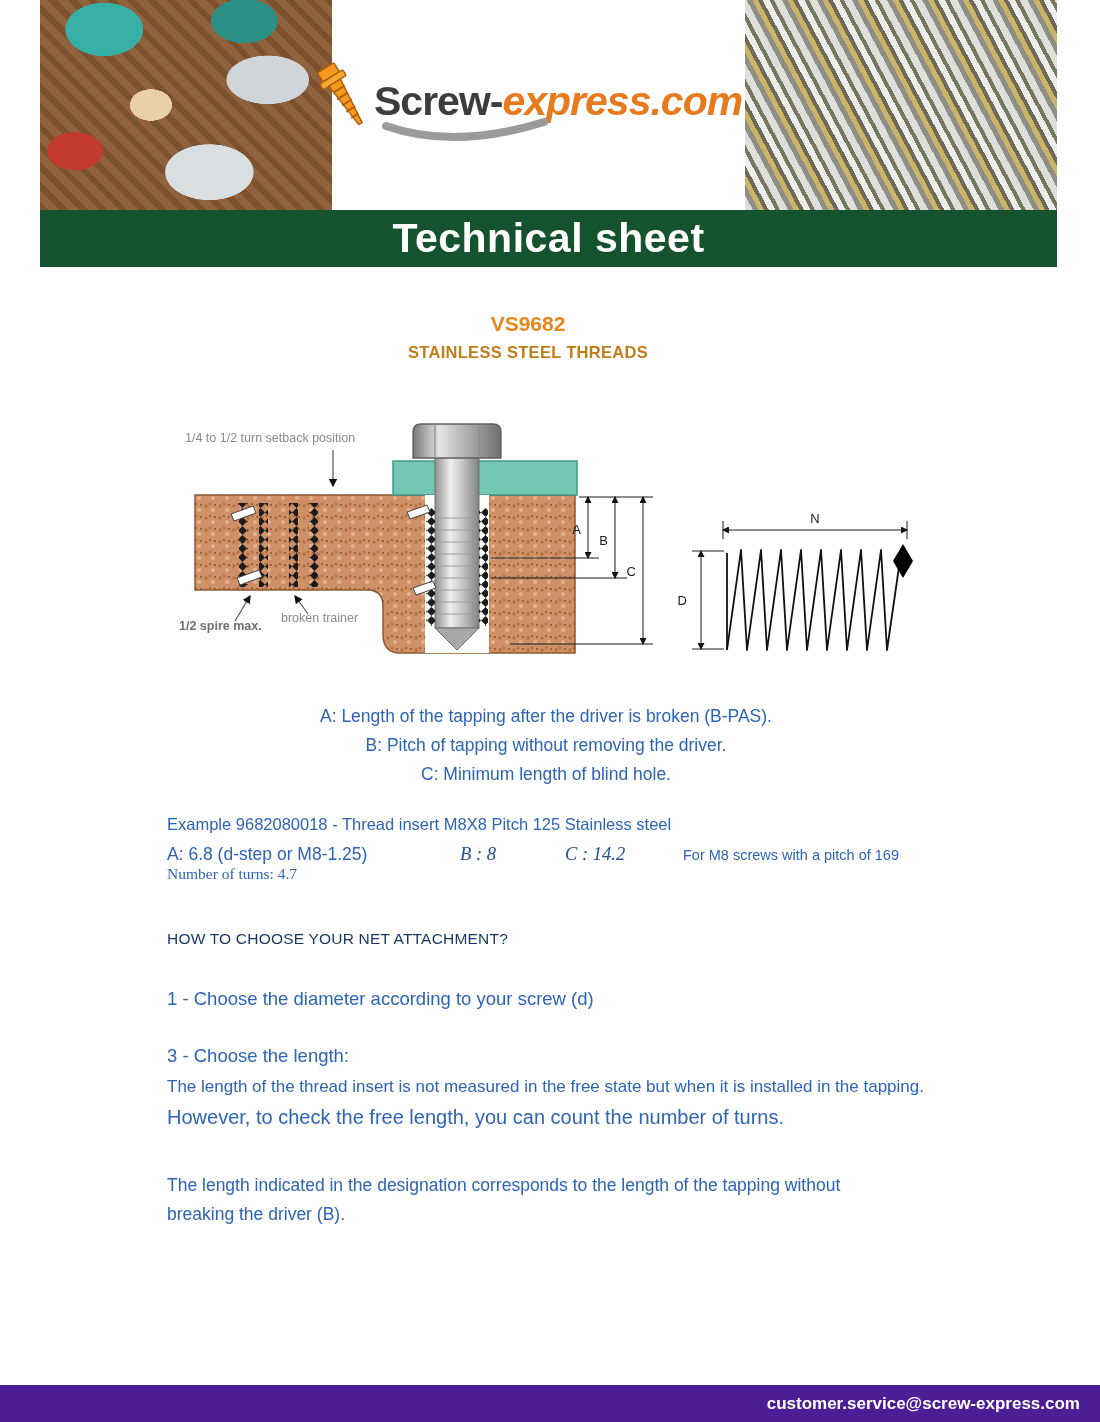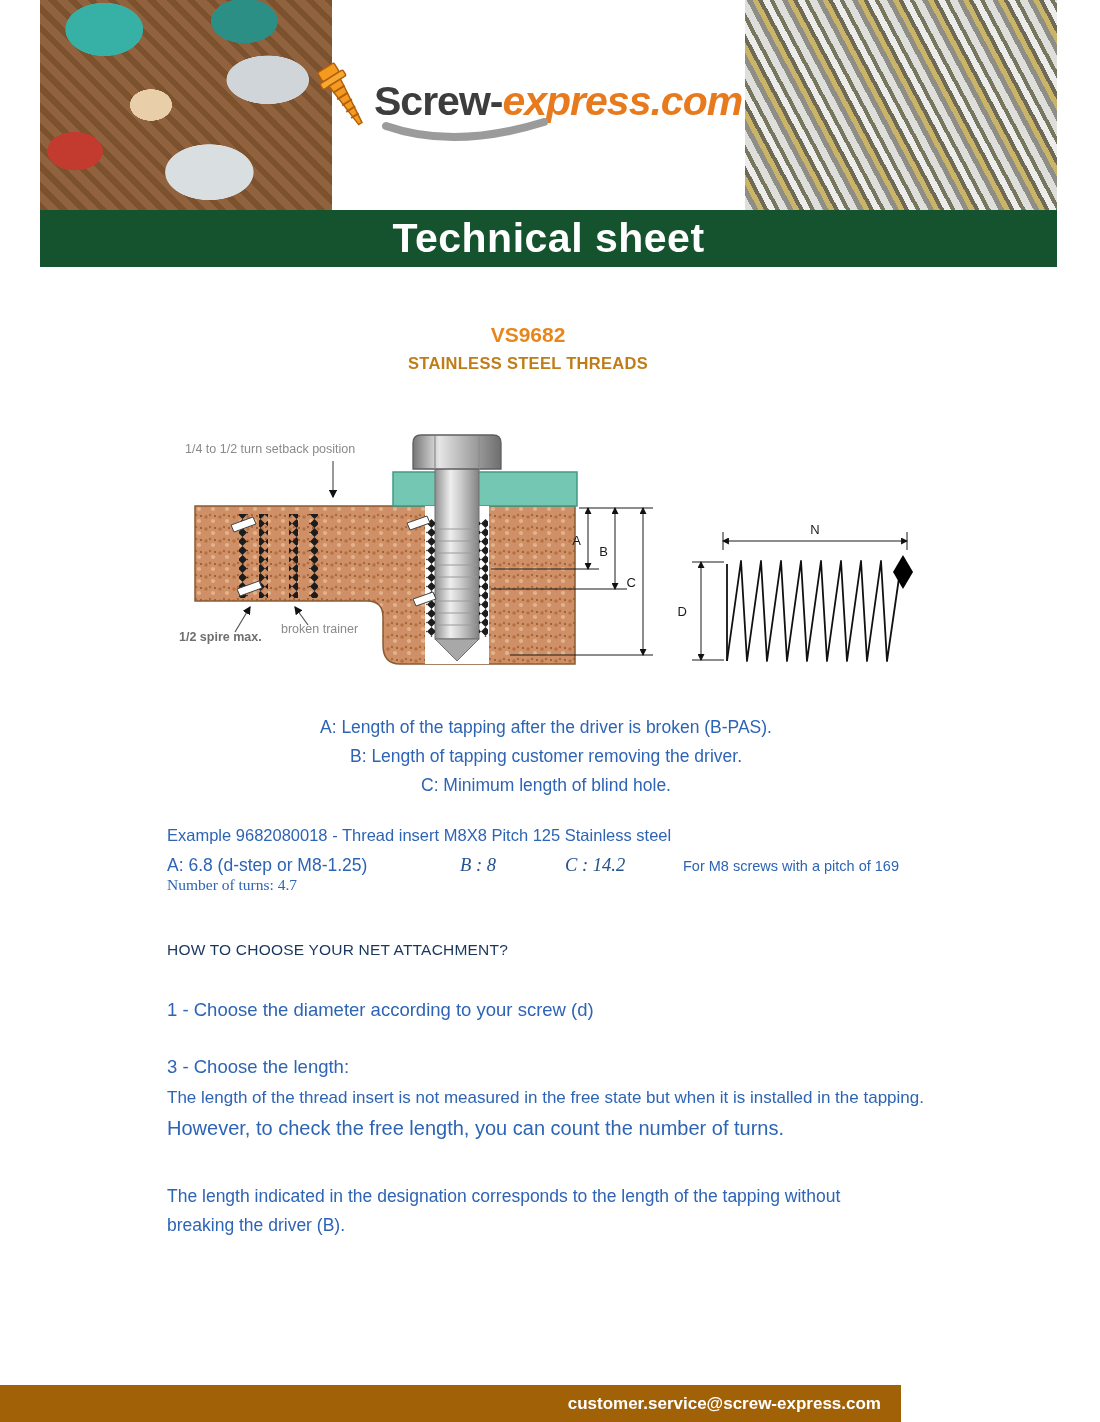--- a/index.html
+++ b/index.html
@@ -34,21 +34,21 @@
   .logo-text { font-size:41px; font-weight:bold; letter-spacing:-1px; white-space:nowrap; }
   .logo-primary { color:#3d3d3d; }
   .logo-secondary { color:#e87a1e; font-style:italic; }
   .swoosh { position:absolute; left:48px; top:118px; }
 
   
   .banner { position:absolute; top:210px; left:40px; width:1017px; height:57px; background:#14532d; display:flex; align-items:center; justify-content:center; }
   .banner-title { color:#ffffff; font-size:41px; font-weight:bold; letter-spacing:0.5px; }
 
   
-  .content { position:absolute; top:278px; left:0; width:1056px; }
+  .content { position:absolute; top:267px; left:0; width:1056px; }
   .code { margin-top:45px; text-align:center; color:#e8861c; font-size:21px; font-weight:bold; }
   .subtitle { margin-top:7px; text-align:center; color:#c07d17; font-size:16.5px; font-weight:bold; letter-spacing:0.3px; }
 
   .diagram { position:relative; margin:56px 0 0 175px; width:760px; height:280px; }
 
   .legend { margin-top:4px; text-align:center; color:#2d64b5; font-size:17.5px; line-height:29px;padding-left:36px; }
 
   .example { margin:26px 0 0 167px; color:#2d64b5; }
   .example-title { font-size:16.5px; }
   .example-row { display:flex; align-items:baseline; margin-top:10px; }
@@ -63,21 +63,21 @@
   .guide-heading { margin-top:47px; color:#18375e; font-size:15.5px; letter-spacing:0.2px; }
   .step { font-size:18.5px; }
   .step1 { margin-top:40px; }
   .step2 { margin-top:35px; }
   .step3 { margin-top:35px; }
   .step3-detail { margin-top:7px; font-size:17px; line-height:26px; max-width:770px; }
   .step3-note { margin-top:6px; font-size:20px; }
   .closing { margin-top:42px; font-size:17.5px; line-height:29px; max-width:700px; }
 
   
-  .footer { position:absolute; left:0; bottom:0; width:901px; height:37px; background:#a16207; display:flex; align-items:center; justify-content:flex-end; padding-right:20px; }
+  .footer { position:absolute; left:0; bottom:0; width:1100px; height:37px; background:#4c1d95; display:flex; align-items:center; justify-content:flex-end; padding-right:20px; }
   .footer-email { color:#ffffff; font-size:17px; font-weight:bold; text-decoration:none; }
 
   
   .dg-label { font-size:12.5px; fill:#8a8a8a; }
   .dg-dim { font-size:13px; fill:#1a1a1a; }
 </style>
 </head>
 <body>
 
 <div class="page">
@@ -210,21 +210,21 @@
           <text x="4" y="212" class="dg-label" style="font-weight:bold; fill:#6f6f6f;">1/2 spire max.</text>
           <line x1="60" y1="203" x2="75" y2="178" stroke="#555" stroke-width="1.2" marker-end="url(#arrow)"></line>
           <text x="106" y="204" class="dg-label">broken trainer</text>
           <line x1="133" y1="196" x2="120" y2="178" stroke="#555" stroke-width="1.2" marker-end="url(#arrow)"></line>
         </g>
       </svg>
     </div>
 
     <div class="legend">
       <div>A: Length of the tapping after the driver is broken (B-PAS).</div>
-      <div>B: Length of tapping customer removing the driver.</div>
+      <div>B: Pitch of tapping without removing the driver.</div>
       <div>C: Minimum length of blind hole.</div>
     </div>
 
     <div class="example">
       <div class="example-title">Example 9682080018 - Thread insert M8X8 Pitch 125 Stainless steel</div>
       <div class="example-row">
         <span class="example-a">A: 6.8 (d-step or M8-1.25)</span>
         <span class="example-b">B : 8</span>
         <span class="example-c">C : 14.2</span>
         <span class="example-note">For M8 screws with a pitch of 169</span>

